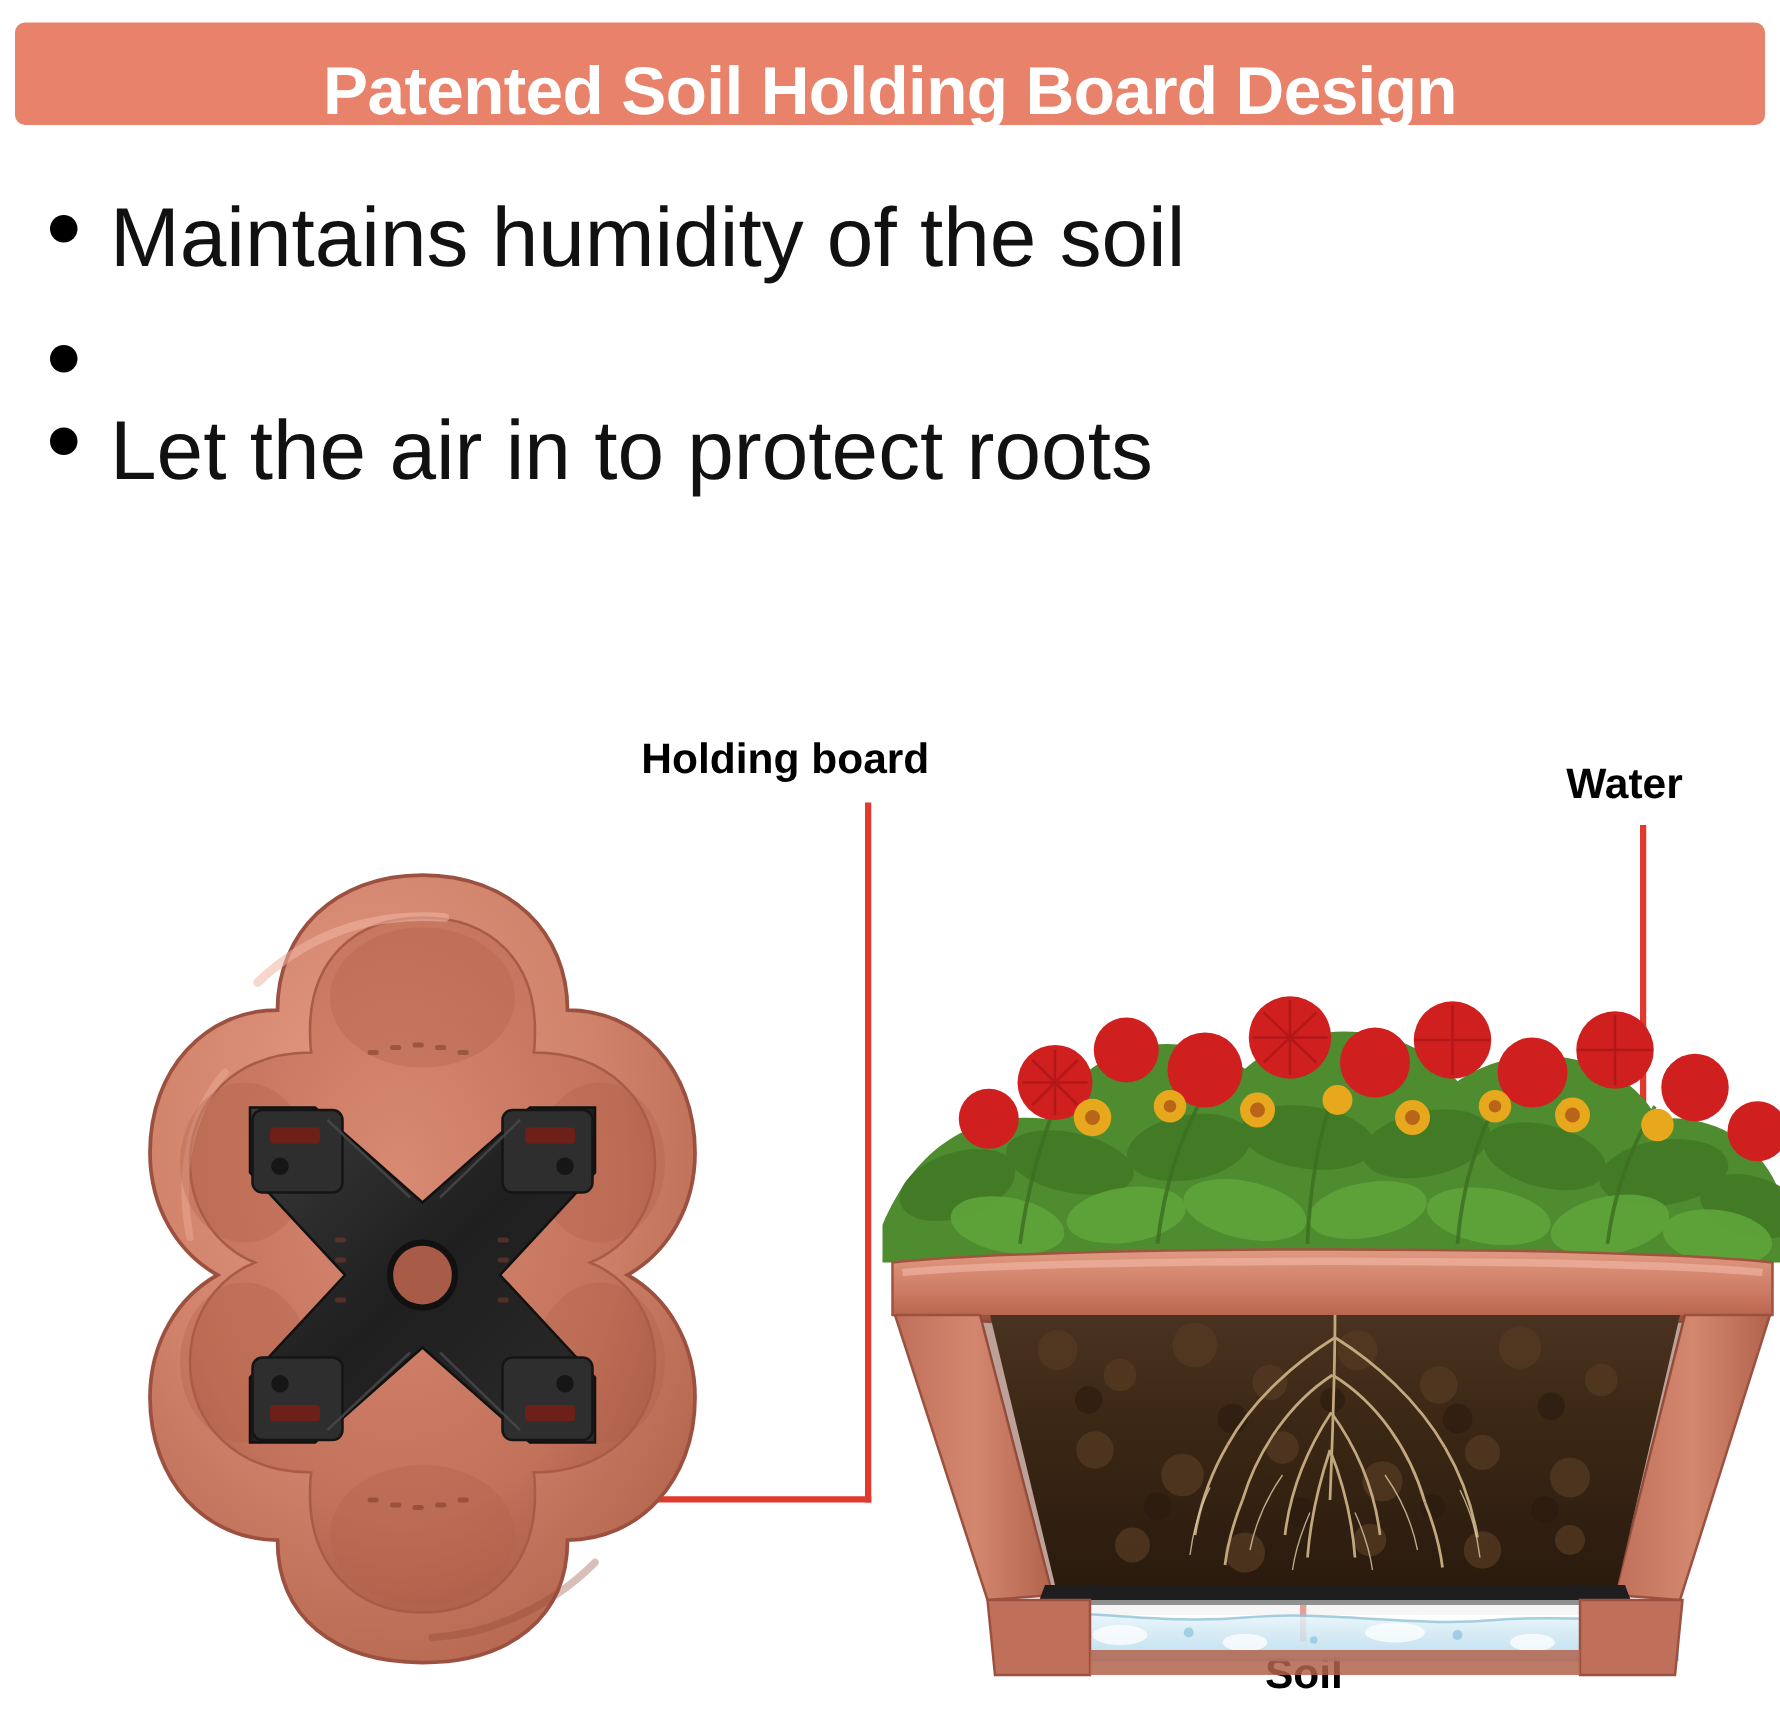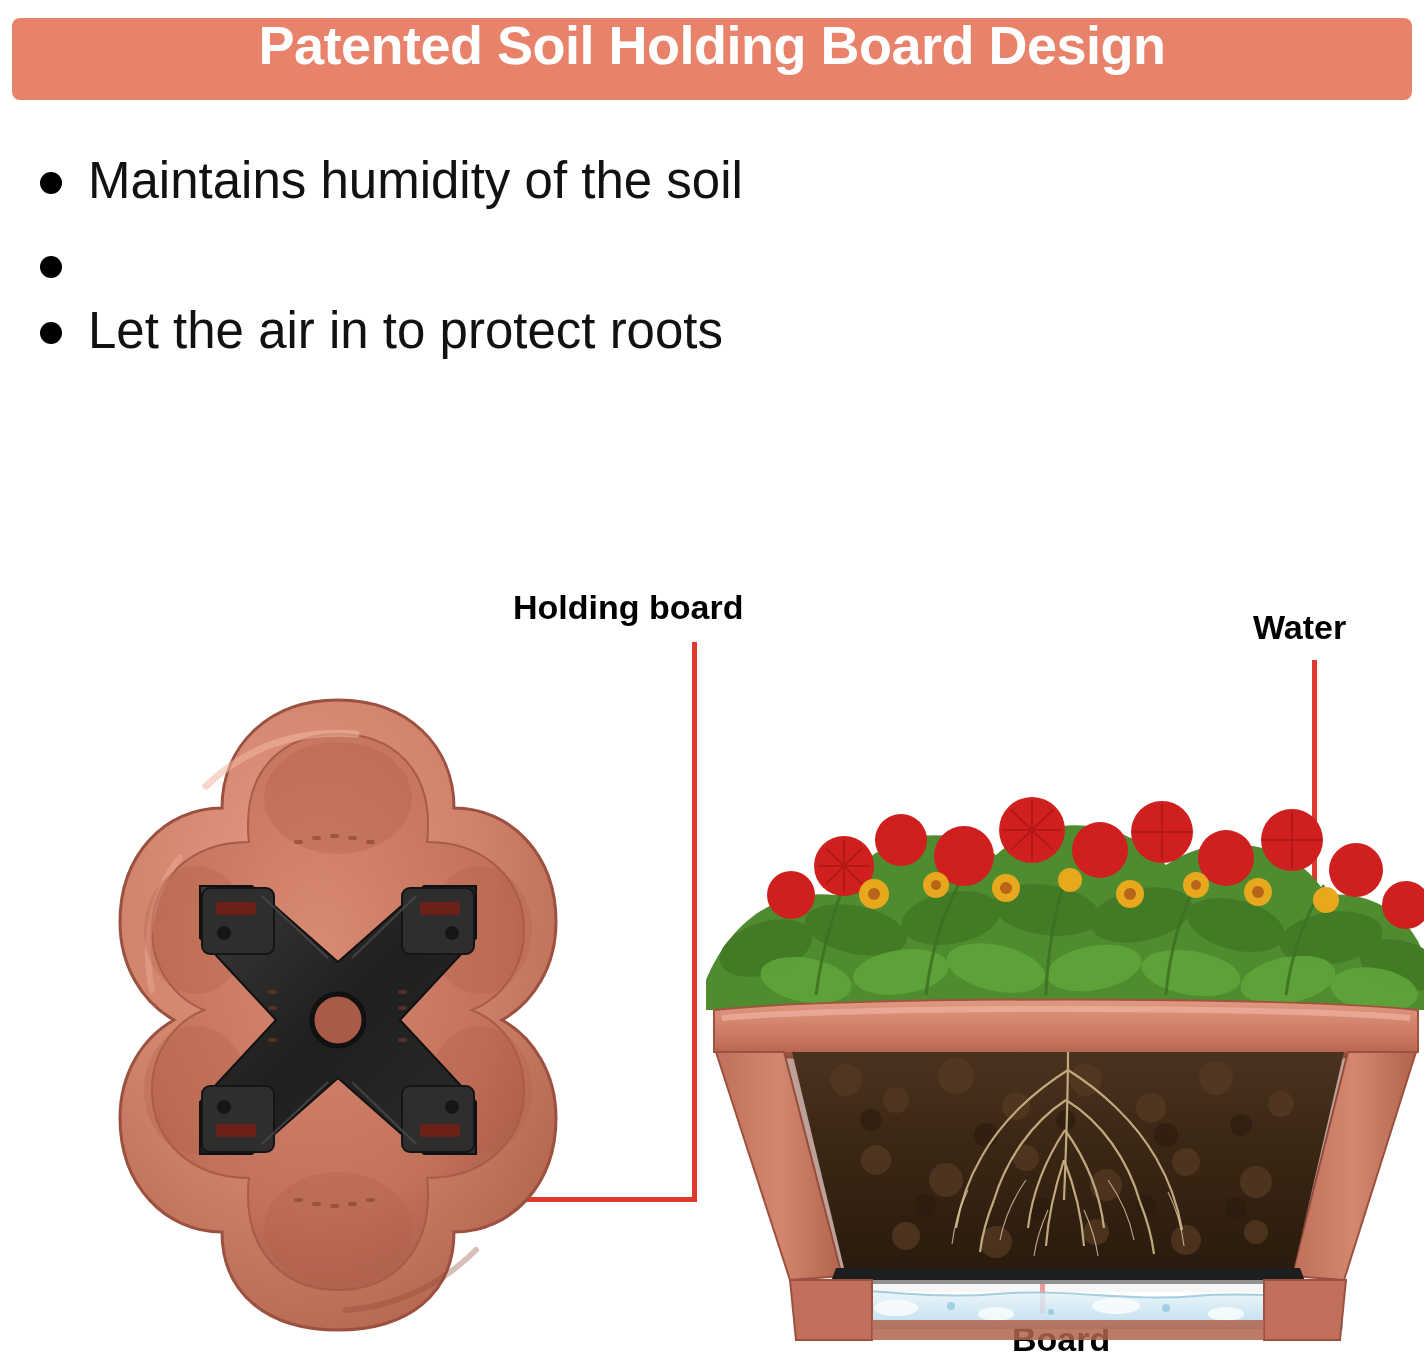--- a/index.html
+++ b/index.html
@@ -18,21 +18,21 @@
   
   .banner {
     position: absolute;
     left: 12px;
     top: 18px;
     width: 1400px;
     height: 82px;
     background: #e8826a;
     border-radius: 8px;
     display: flex;
-    align-items: flex-start;
+    align-items: flex-end;
     justify-content: center;
     box-sizing: border-box;
   }
   .banner-title {
     color: #ffffff;
     font-size: 54px;
     font-weight: bold;
     letter-spacing: -0.5px;
     white-space: nowrap;
     line-height: 1;
@@ -53,21 +53,21 @@
   .bullet-dot {
     width: 22px;
     height: 22px;
     border-radius: 50%;
     background: #000000;
     margin-right: 26px;
     margin-top: 22px;
     flex: 0 0 auto;
   }
   .bullet-text {
-    font-size: 51px;
+    font-size: 67px;
     color: #111111;
     line-height: 1.22;
   }
 
   
   .illus {
     position: absolute;
     left: 0;
     top: 560px;
     width: 1424px;
@@ -149,21 +149,21 @@
   <div class="bullet-row">
     <div class="bullet-dot"></div>
     <div class="bullet-text">Let the air in to protect roots</div>
   </div>
 </div>
 
 <div class="illus">
 
   <div class="lbl lbl-holding">Holding board</div>
   <div class="lbl lbl-soil">Water</div>
-  <div class="lbl lbl-water">Board</div>
+  <div class="lbl lbl-water">Soil</div>
 
   <div class="leader l-hb-v"></div>
   <div class="leader l-hb-h"></div>
   <div class="dot d-hb"></div>
 
   <div class="leader l-soil-v"></div>
   <div class="dot d-soil"></div>
 
   <div class="leader l-wat-v"></div>
   <div class="dot d-wat"></div>

